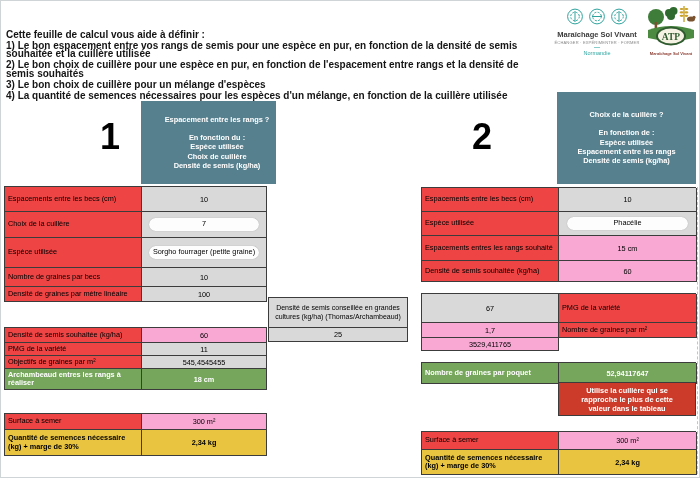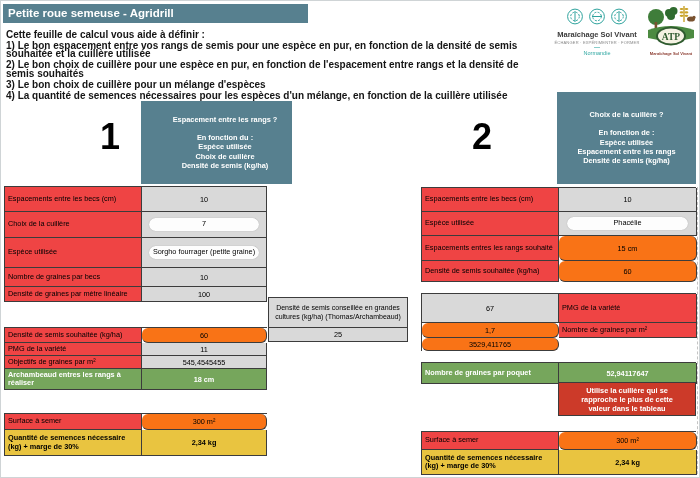--- a/index.html
+++ b/index.html
@@ -30,36 +30,36 @@
   #num1 { left:99px; top:115px; }
   #num2 { left:471px; top:115px; }
   
   .tealbox {
     position:absolute; background:#57808F; color:#fff; font-weight:bold;
     font-size:7.4px; text-align:center; display:flex; flex-direction:column;
     justify-content:center; box-sizing:border-box; padding:4px 3px;
   }
   .tealbox .q { margin-bottom:9px; line-height:9px; }
   .tealbox .line { line-height:9.3px; }
-  #teal1 { left:140px; top:100px; width:151px; height:83px;padding-left:20px; }
+  #teal1 { left:140px; top:100px; width:135px; height:83px;padding-left:20px; }
   #teal2 { left:556px; top:91px; width:139px; height:92px; }
   
   .tbl {
     position:absolute; display:grid;
     border-top:1px solid #3c3c3c; border-left:1px solid #3c3c3c;
     box-sizing:border-box;
   }
   .cell {
     border-right:1px solid #3c3c3c; border-bottom:1px solid #3c3c3c;
     box-sizing:border-box; font-size:7.3px; display:flex; align-items:center;
     overflow:hidden;
   }
   .cell.label { padding:1px 2px 1px 3px; background:#ef4444; line-height:8.2px; }
   .cell.value { justify-content:center; text-align:center; background:#d9d9d9; }
-  .cell.value.white { background:#f97316;border-radius:6px; }
+  .cell.value.white { background:#f9a8d4; }
   .cell.green { background:#76A65C; color:#fff; font-weight:bold; }
   .cell.yellow { background:#E9C440; color:#000; font-weight:bold; }
   .pill {
     background:#fdfdfd; border-radius:9px; width:88%; padding:2px 3px;
     box-sizing:border-box; text-align:center; line-height:8.2px;
     box-shadow:0 0 1px #999; cursor:pointer;
   }
   .notebox {
     position:absolute; left:267px; top:296px; width:140px; height:31px;
     background:#d9d9d9; border:1px solid #3c3c3c; box-sizing:border-box;
@@ -78,21 +78,20 @@
     text-align:center; display:flex; align-items:center; justify-content:center;
     padding:1px 22px;
   }
   .printdash { position:absolute; left:696px; top:186px; height:287px; width:0; border-left:1px dashed #c4c4c4; }
 </style>
 </head>
 <body>
 
 <div id="app">
 
-  <div class="titlebar">Petite roue semeuse - Agridrill</div>
 
   <div class="intro">
     <p>Cette feuille de calcul vous aide à définir :</p>
     <p>1) Le bon espacement entre vos rangs de semis pour une espèce en pur, en fonction de la densité de semis souhaitée et la cuillère utilisée</p>
     <p>2) Le bon choix de cuillère pour une espèce en pur, en fonction de l'espacement entre rangs et la densité de semis souhaités</p>
     <p>3) Le bon choix de cuillère pour un mélange d'espèces</p>
     <p>4) La quantité de semences nécessaires pour les espèces d'un mélange, en fonction de la cuillère utilisée</p>
   </div>
 
   <div class="msv">

